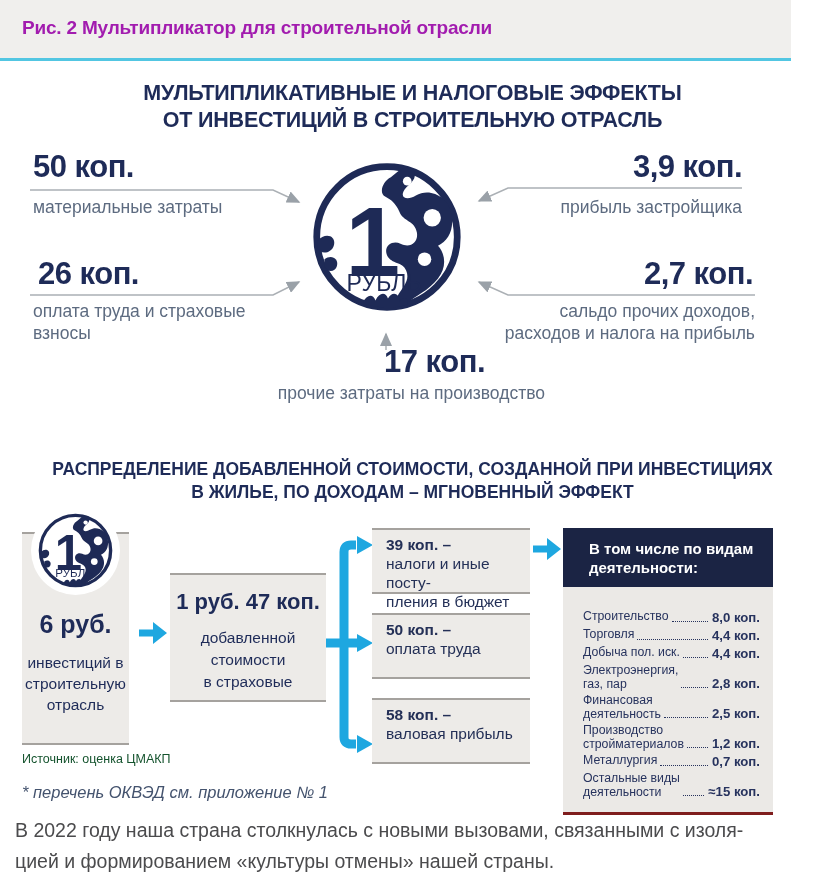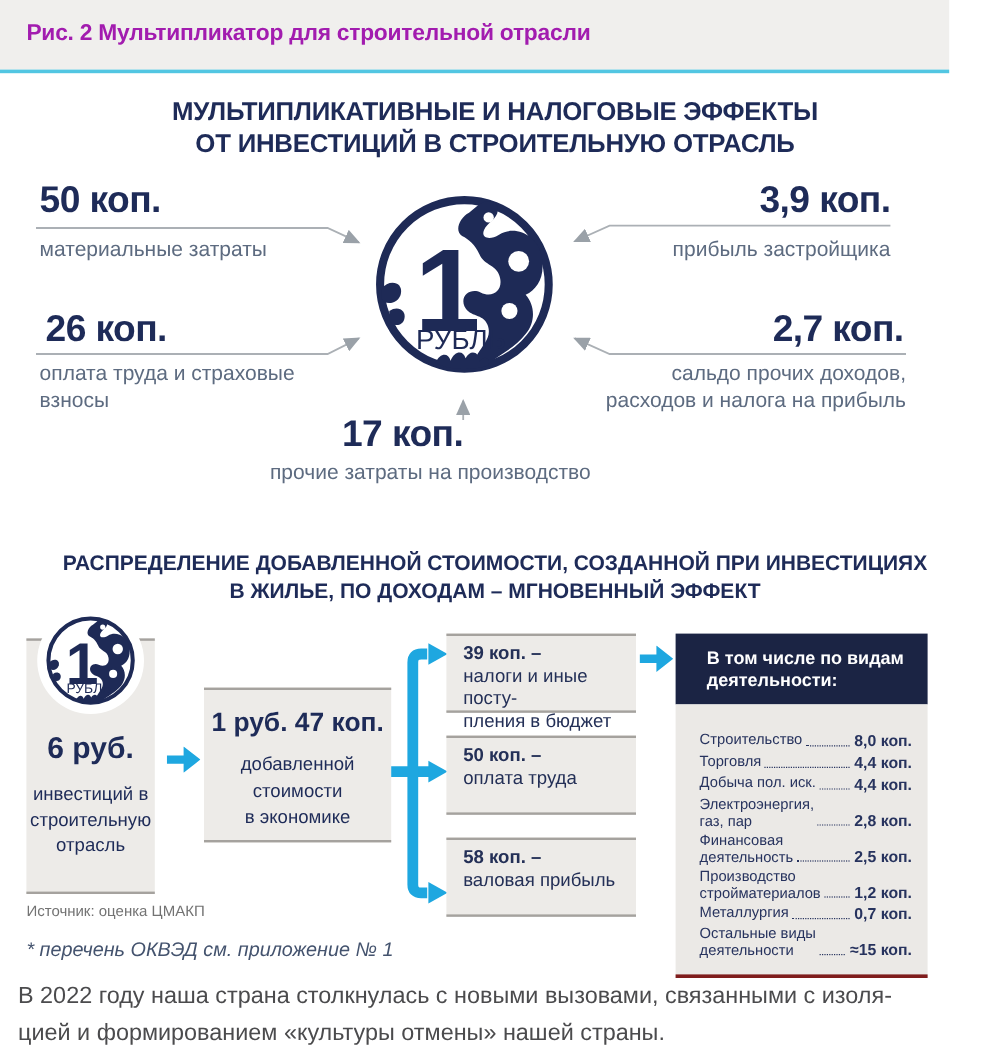--- a/index.html
+++ b/index.html
@@ -12,21 +12,21 @@
   .cyanbar{left:0;top:58px;width:791px;height:3px;background:#52c6e2;}
   
   .panel-title{left:0;top:80px;width:825px;text-align:center;font-size:21.5px;font-weight:bold;
                color:#1e2b58;line-height:27px;white-space:pre-line;letter-spacing:-0.2px;}
   .sec2-title{left:0;top:458px;width:825px;text-align:center;font-size:17.5px;font-weight:bold;
               color:#1e2b58;line-height:23px;white-space:pre-line;}
   
   .val-lg{font-size:31px;font-weight:bold;color:#1e2b58;letter-spacing:-0.5px;}
   .sublabel{font-size:17.5px;color:#5d6b80;line-height:22px;white-space:pre-line;}
   .t-right{text-align:right;}
-  .t-center{text-align:left;}
+  .t-center{text-align:right;}
   
   .gbox{background:#edebe8;border-top:2px solid #a5a29e;border-bottom:2px solid #a5a29e;box-sizing:border-box;}
   .coin-wrap{left:15px;top:-22px;width:77px;height:77px;border-radius:50%;background:#fff;
              box-shadow:0 0 0 6px #ffffff;}
   .coin-wrap svg{display:block;width:77px;height:77px;}
   .invest-value{left:0;top:76px;width:100%;text-align:center;font-size:25px;font-weight:bold;color:#1e2b58;}
   .invest-label{left:0;top:118px;width:100%;text-align:center;font-size:15.5px;color:#1e2b58;
                 line-height:21px;white-space:pre-line;}
   .added-value{left:0;top:14px;width:100%;text-align:center;font-size:22px;font-weight:bold;color:#1e2b58;}
   .added-label{left:0;top:52px;width:100%;text-align:center;font-size:15.5px;color:#1e2b58;
@@ -38,21 +38,21 @@
   
   .dark-box{left:563px;top:528px;width:210px;}
   .dhead{background:#1b2444;color:#ffffff;font-weight:bold;font-size:15px;line-height:19px;
          padding:11px 8px 10px 26px;white-space:pre-line;}
   .dbody{background:#ebe9e6;padding:20px 13px 10px 20px;border-bottom:3px solid #7f1d1d;}
   .d-row{display:flex;margin:3px 0;}
   .d-lbl{font-size:12.3px;line-height:13.5px;color:#27335e;white-space:pre-line;}
   .d-lead{flex:1;border-bottom:1px dotted #27335e;margin:0 4px 3px 3px;align-self:flex-end;min-width:8px;}
   .d-val{font-size:13.2px;font-weight:bold;color:#27335e;white-space:nowrap;align-self:flex-end;}
   
-  .source{left:22px;top:752px;font-size:12.5px;color:#737373;}
+  .source{left:22px;top:752px;font-size:12.5px;color:#14532d;}
   .footnote{left:22px;top:783px;font-size:16.5px;font-style:italic;color:#44536e;}
   .bottom-para{left:15px;top:815px;width:800px;font-size:19.5px;line-height:31px;color:#4b4b4d;
                white-space:pre-line;}
   .hidden-defs{position:absolute;width:0;height:0;overflow:hidden;}
 </style>
 </head>
 <body>
 
 <svg class="hidden-defs" aria-hidden="true">
   <symbol id="coin" viewBox="0 0 160 160">
@@ -132,21 +132,21 @@
   </div>
 
   <svg class="abs" style="left:139px;top:622px;" width="28" height="22">
     <path d="M0,7.5 H14 V0 L28,11 L14,22 V14.5 H0 Z" fill="#1ea7e0"></path>
   </svg>
 
   <div class="abs gbox" style="left:170px;top:573px;width:156px;height:129px;">
     <div class="abs added-value">1 руб. 47 коп.</div>
     <div class="abs added-label">добавленной
 стоимости
-в экономике</div>
+в страховые</div>
   </div>
 
   <svg class="abs" style="left:320px;top:528px;" width="58" height="236">
     <path d="M6,115 H38" fill="none" stroke="#1ea7e0" stroke-width="9"></path>
     <path d="M36,17 H31 Q24,17 24,24 V209 Q24,216 31,216 H36" fill="none" stroke="#1ea7e0" stroke-width="9"></path>
     <polygon points="37,8 53,17 37,26" fill="#1ea7e0"></polygon>
     <polygon points="37,106 53,115 37,124" fill="#1ea7e0"></polygon>
     <polygon points="37,207 53,216 37,225" fill="#1ea7e0"></polygon>
   </svg>
 

